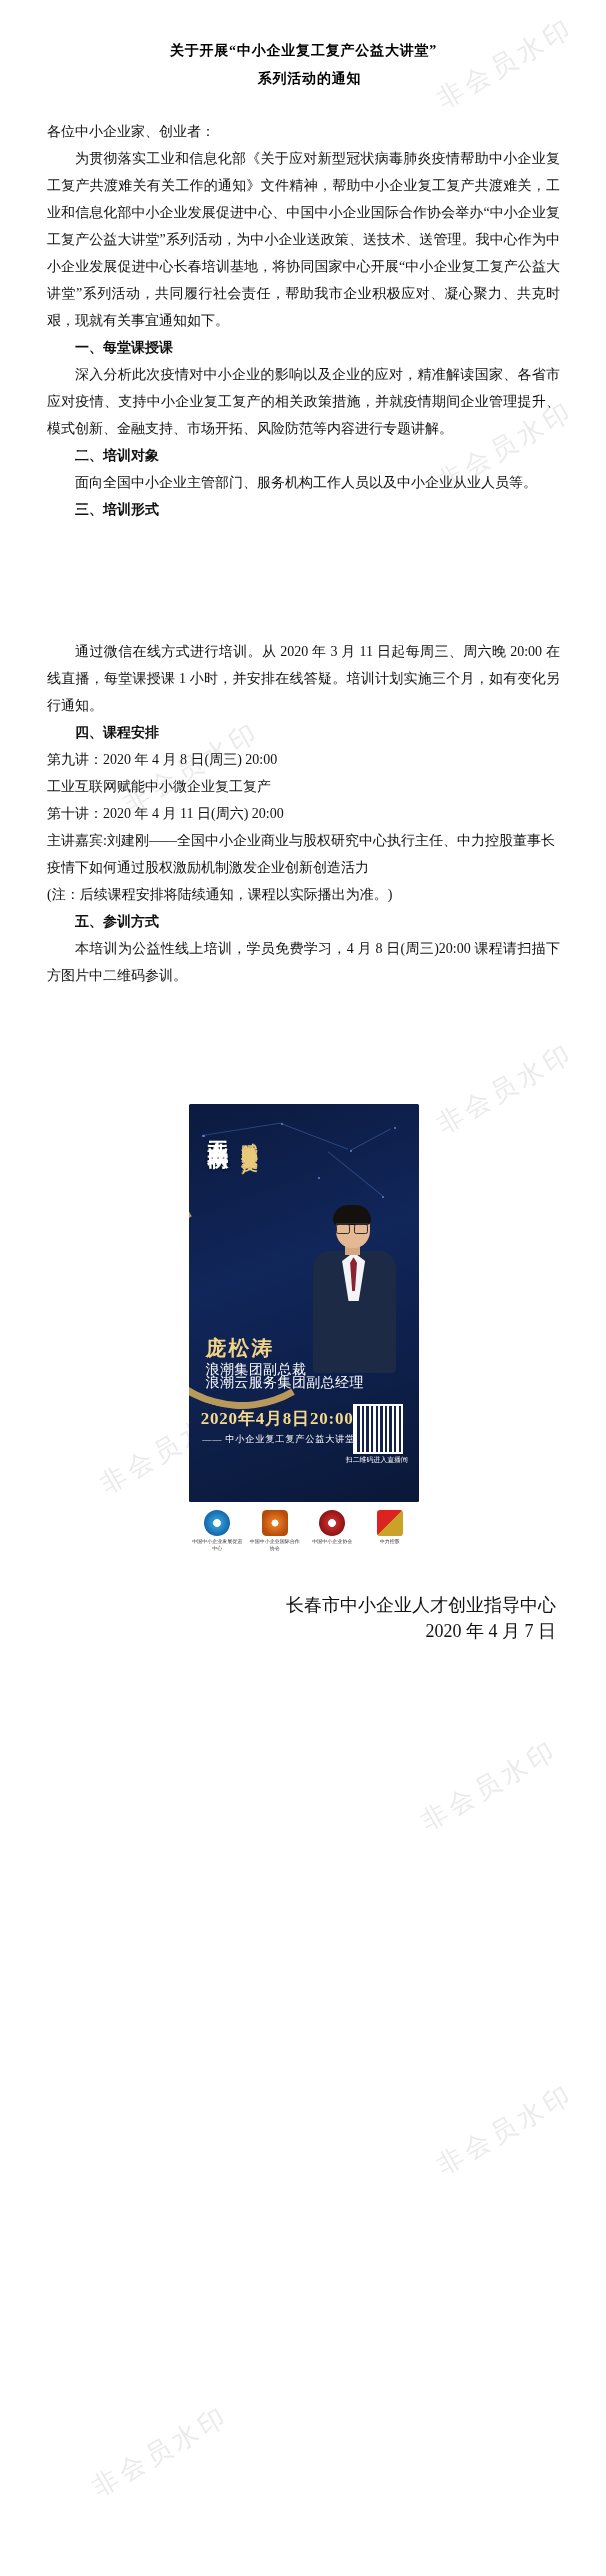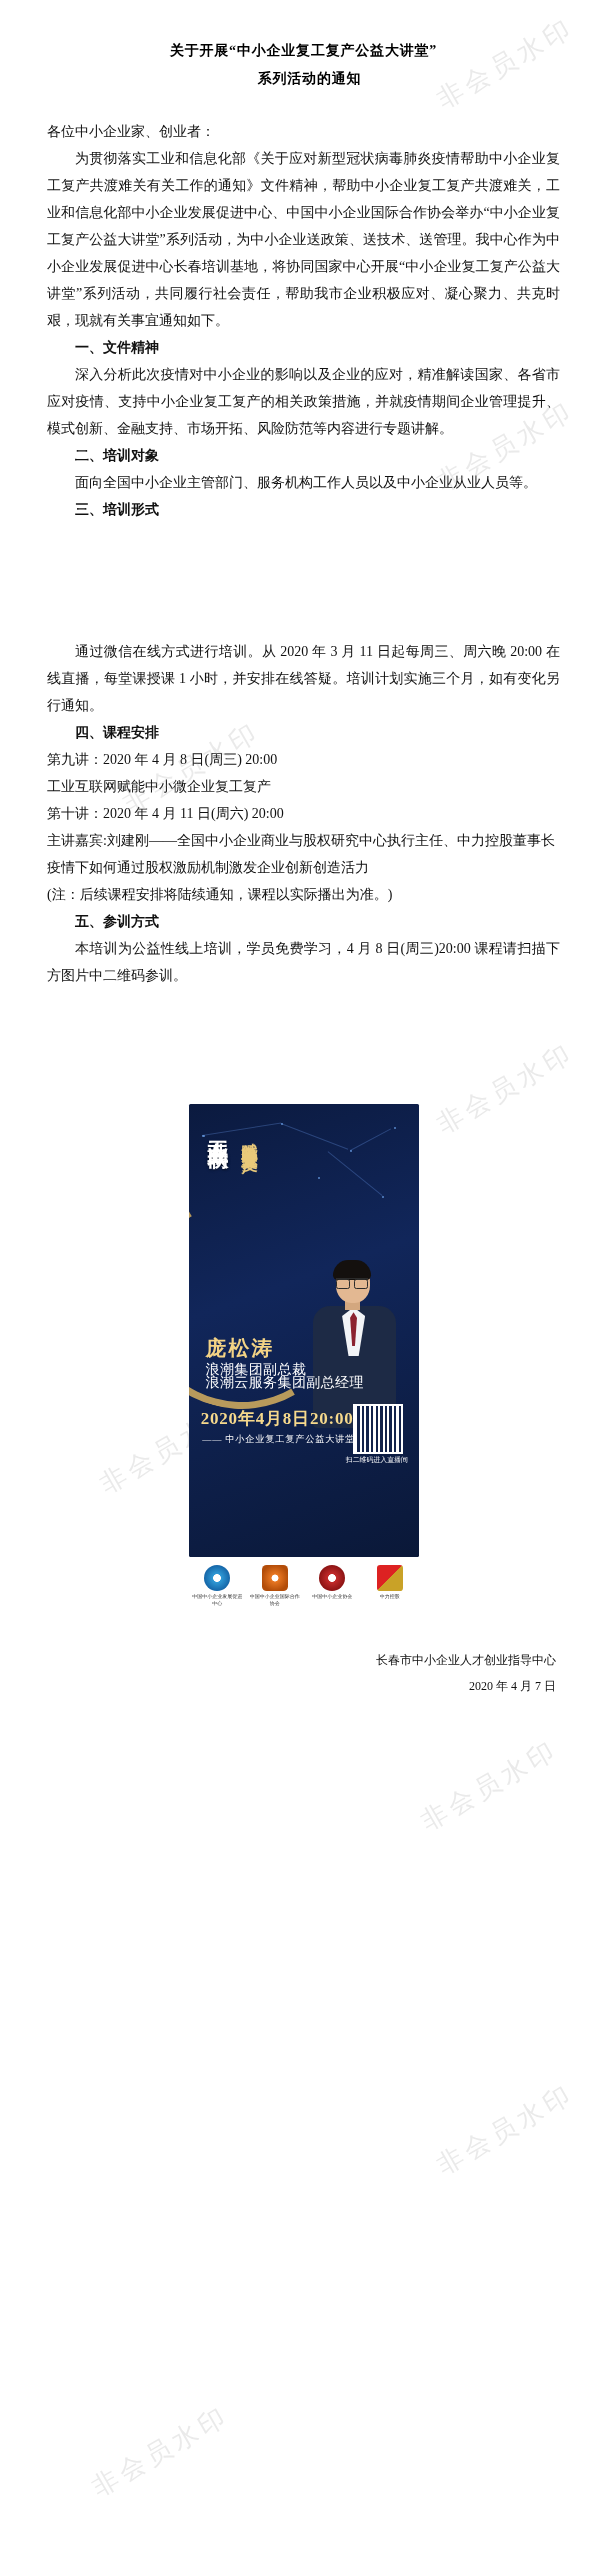--- a/index.html
+++ b/index.html
@@ -76,21 +76,21 @@
   .gap-block { height: 115px; }
 
   
   .poster-wrap {
     margin: 115px auto 0 auto;
     width: 230px;
   }
   .poster {
     position: relative;
     width: 230px;
-    height: 453px;
+    height: 398px;
     background: linear-gradient(160deg,#0b1a3f 0%, #11265a 40%, #0a1838 100%);
     overflow: hidden;
     border-radius: 1.5px;
   }
   .poster .net-dot {
     position: absolute;
     width: 2.3px; height: 2.3px;
     background: rgba(120,180,255,0.7);
     border-radius: 50%;
   }
@@ -261,21 +261,21 @@
     font-size: 5px;
     line-height: 6.9px;
     color: #333;
     font-family: "Liberation Sans", sans-serif;
   }
   
   .signature {
     margin-top: 35px;
     padding-right: 51px;
     text-align: right;
-    font-size: 12px;
+    font-size: 18px;
     line-height: 26px;
     color: #111;
   }
 </style>
 </head>
 <body>
 
 <div class="page">
 
   <div class="wm wm1">非会员水印</div>
@@ -289,21 +289,21 @@
 
   <div class="doc-title">
     <span>关于开展“中小企业复工复产公益大讲堂”</span>
     <span class="line2">系列活动的通知</span>
   </div>
 
   <div class="content">
     <p class="noindent">各位中小企业家、创业者：</p>
     <p>为贯彻落实工业和信息化部《关于应对新型冠状病毒肺炎疫情帮助中小企业复工复产共渡难关有关工作的通知》文件精神，帮助中小企业复工复产共渡难关，工业和信息化部中小企业发展促进中心、中国中小企业国际合作协会举办“中小企业复工复产公益大讲堂”系列活动，为中小企业送政策、送技术、送管理。我中心作为中小企业发展促进中心长春培训基地，将协同国家中心开展“中小企业复工复产公益大讲堂”系列活动，共同履行社会责任，帮助我市企业积极应对、凝心聚力、共克时艰，现就有关事宜通知如下。</p>
 
-    <p class="heading">一、文件精神</p>
+    <p class="heading">一、每堂课授课</p>
     <p>深入分析此次疫情对中小企业的影响以及企业的应对，精准解读国家、各省市应对疫情、支持中小企业复工复产的相关政策措施，并就疫情期间企业管理提升、模式创新、金融支持、市场开拓、风险防范等内容进行专题讲解。</p>
 
     <p class="heading">二、培训对象</p>
     <p>面向全国中小企业主管部门、服务机构工作人员以及中小企业从业人员等。</p>
 
     <p class="heading">三、培训形式</p>
 
     <div class="gap-block"></div>
 
     <p>通过微信在线方式进行培训。从 2020 年 3 月 11 日起每周三、周六晚 20:00 在线直播，每堂课授课 1 小时，并安排在线答疑。培训计划实施三个月，如有变化另行通知。</p>

